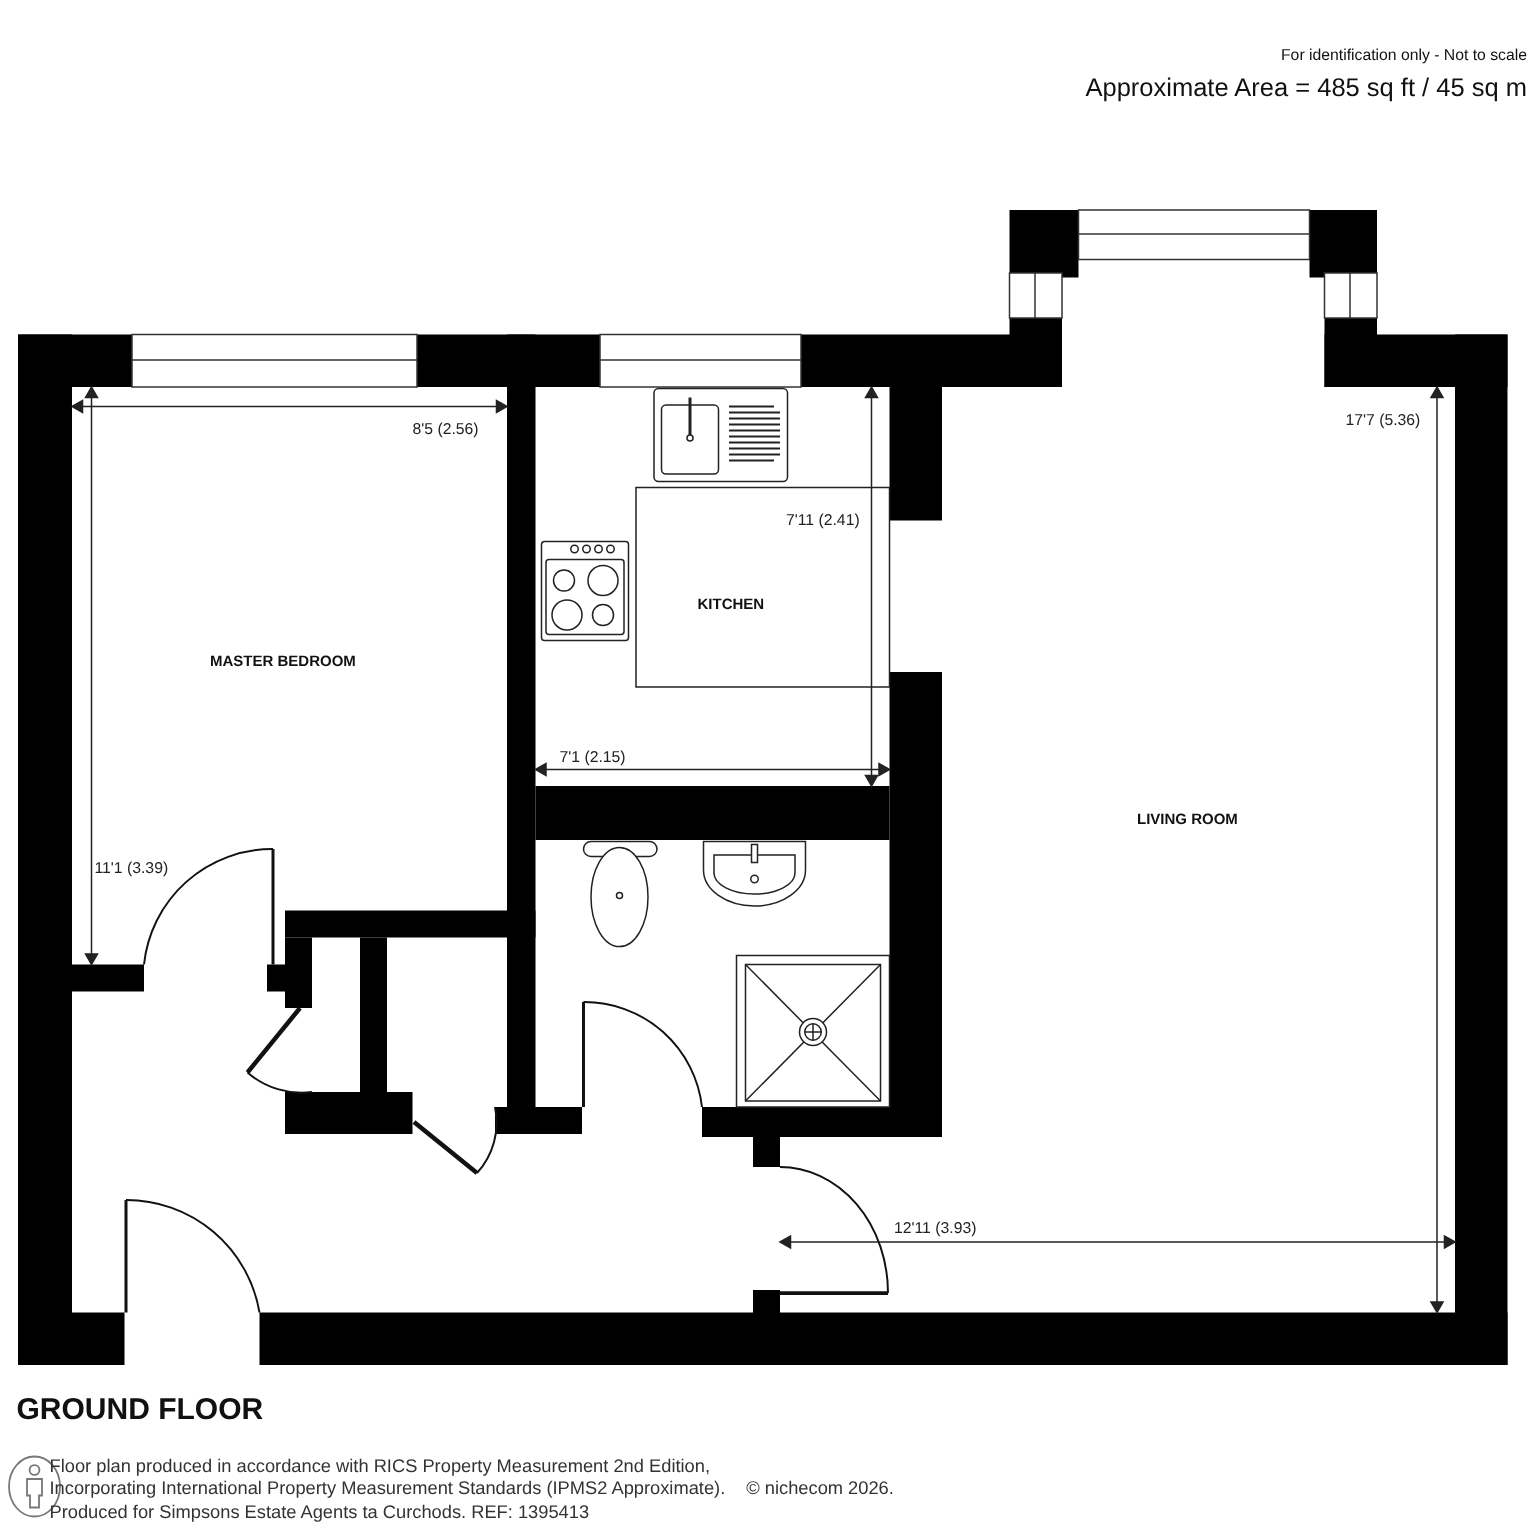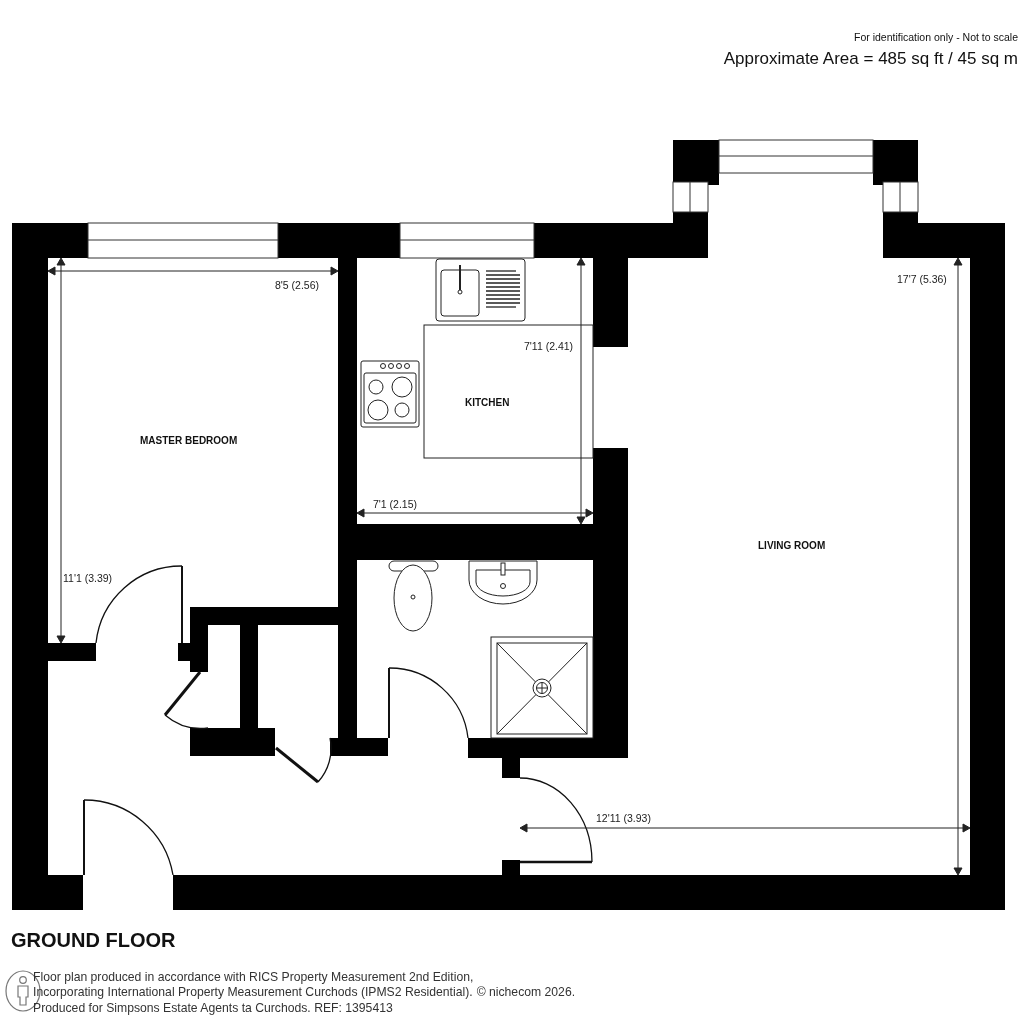--- a/index.html
+++ b/index.html
@@ -4,21 +4,21 @@
   <style>
     html, body { margin:0; padding:0; background:#ffffff; }
     body { width:1024px; height:1018px; position:relative; overflow:hidden; font-family:"Liberation Sans", sans-serif; color:#111; }
     .area-title { position:absolute; right:6px; top:5px; font-size:17px; color:#111;margin-top:44px; }
     .area-sub { position:absolute; right:6px; top:31px; font-size:10.5px; color:#111; }
     svg.plan { position:absolute; left:0; top:0; }
     .room-label { font-family:"Liberation Sans", sans-serif; font-size:10px; font-weight:bold; fill:#111; }
     .dim-label { font-family:"Liberation Sans", sans-serif; font-size:10.5px; fill:#222; }
     .floor-title { position:absolute; left:11px; top:929px; font-size:20px; font-weight:bold; color:#111; }
     .footer { position:absolute; left:33px; top:970px; font-size:12.2px; line-height:15.3px; color:#333; }
-    .footer .copy { margin-left:4px; }
+    .footer .copy { margin-left:14px; }
     .person-icon { position:absolute; left:3px; top:968px; width:40px; height:46px; }
   </style>
 </head>
 <body>
 
 <div class="area-title">Approximate Area = 485 sq ft / 45 sq m</div>
 <div class="area-sub">For identification only - Not to scale</div>
 
 <svg class="plan" width="1024" height="920" viewBox="0 0 1024 920" xmlns="http://www.w3.org/2000/svg">
   <g fill="#000">
@@ -189,15 +189,15 @@
 <div class="floor-title">GROUND FLOOR</div>
 
 <svg class="person-icon" viewBox="0 0 40 46" xmlns="http://www.w3.org/2000/svg">
   <ellipse cx="20" cy="23" rx="17" ry="20" fill="none" stroke="#777" stroke-width="1.2"></ellipse>
   <circle cx="20" cy="12" r="3.3" fill="none" stroke="#777" stroke-width="1.2"></circle>
   <path d="M15,18 L25,18 L25,29 L23,29 L23,37 L17,37 L17,29 L15,29 Z" fill="none" stroke="#777" stroke-width="1.2"></path>
 </svg>
 
 <div class="footer">
   <div>Floor plan produced in accordance with RICS Property Measurement 2nd Edition,</div>
-  <div><span>Incorporating International Property Measurement Curchods (IPMS2 Residential).</span><span class="copy">© nichecom 2026.</span></div>
+  <div><span>Incorporating International Property Measurement Standards (IPMS2 Approximate).</span><span class="copy">© nichecom 2026.</span></div>
   <div>Produced for Simpsons Estate Agents ta Curchods.   REF: 1395413</div>
 </div>
 
 </body></html>

